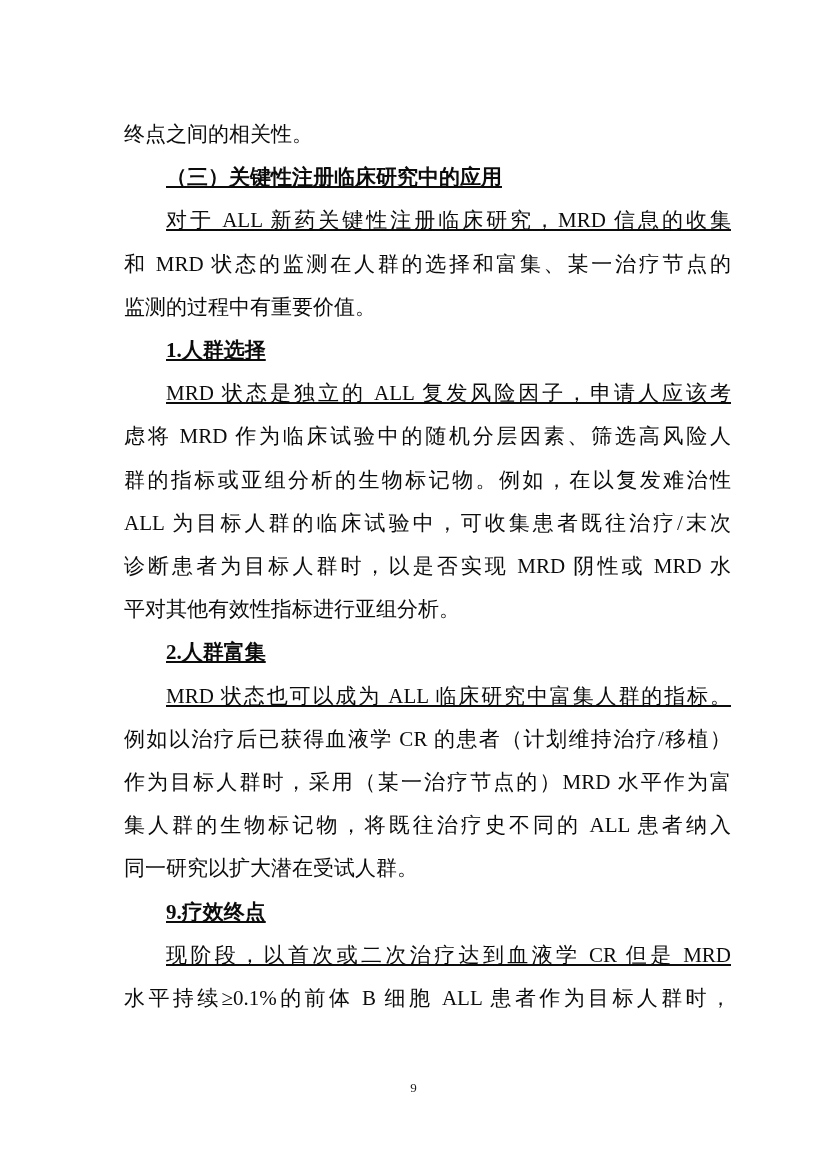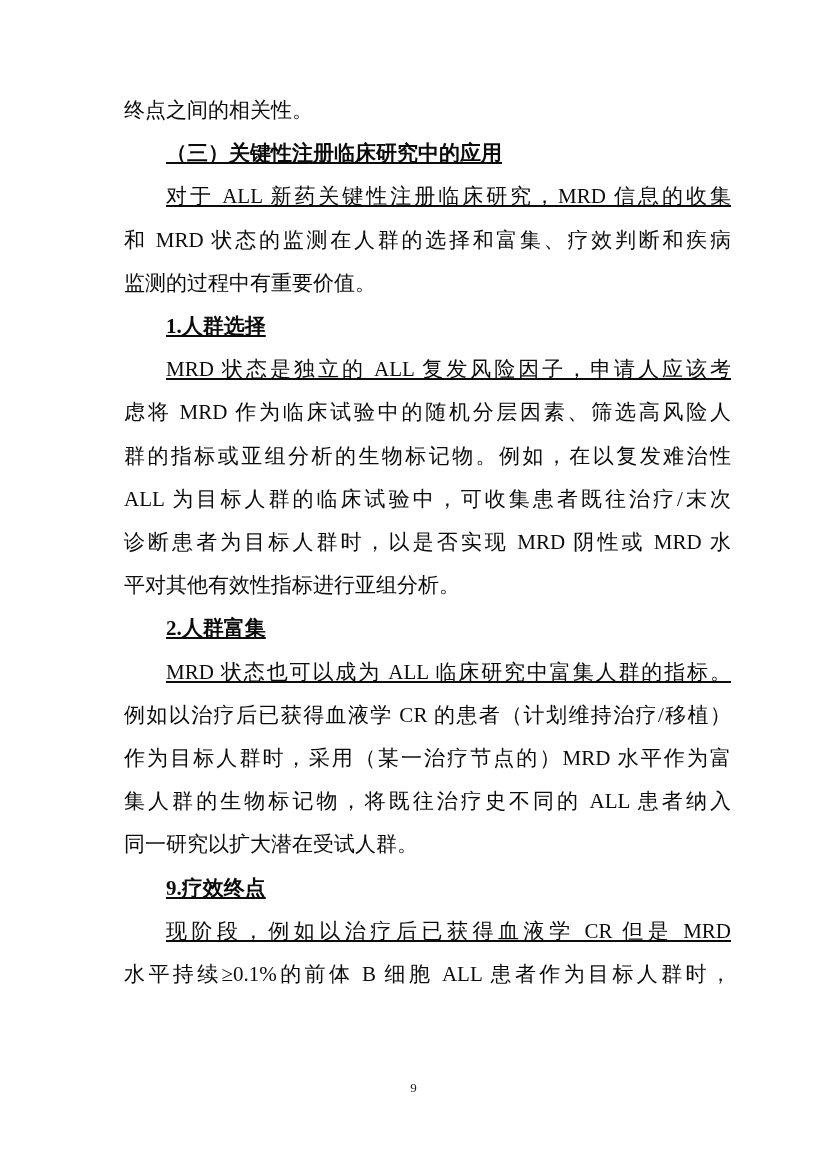--- a/index.html
+++ b/index.html
@@ -12,21 +12,21 @@
     width: 827px;
     height: 1170px;
     background: #ffffff;
     overflow: hidden;
     font-family: "Liberation Serif", "DejaVu Serif", serif;
     color: #0c0c0c;
   }
   .content {
     position: absolute;
     left: 124px;
-    top: 89px;
+    top: 113px;
     width: 607px;
   }
   .line {
     font-size: 21px;
     line-height: 43.2px;
     white-space: normal;
     text-align: left;
   }
   .line.cont {
     text-align: justify;
@@ -60,35 +60,35 @@
   }
 </style>
 </head>
 <body>
 
 <div class="page">
   <div class="content" id="document-body">
       <div class="line end">终点之间的相关性。</div>
       <div class="line heading indent">（三）关键性注册临床研究中的应用</div>
       <div class="line cont indent">对于 ALL 新药关键性注册临床研究，MRD 信息的收集</div>
-      <div class="line cont">和 MRD 状态的监测在人群的选择和富集、疗效判断和疾病</div>
+      <div class="line cont">和 MRD 状态的监测在人群的选择和富集、某一治疗节点的</div>
       <div class="line end">监测的过程中有重要价值。</div>
       <div class="line heading indent">1.人群选择</div>
       <div class="line cont indent">MRD 状态是独立的 ALL 复发风险因子，申请人应该考</div>
       <div class="line cont">虑将 MRD 作为临床试验中的随机分层因素、筛选高风险人</div>
       <div class="line cont">群的指标或亚组分析的生物标记物。例如，在以复发难治性</div>
       <div class="line cont">ALL 为目标人群的临床试验中，可收集患者既往治疗/末次</div>
       <div class="line cont">诊断患者为目标人群时，以是否实现 MRD 阴性或 MRD 水</div>
       <div class="line end">平对其他有效性指标进行亚组分析。</div>
       <div class="line heading indent">2.人群富集</div>
       <div class="line cont indent">MRD 状态也可以成为 ALL 临床研究中富集人群的指标。</div>
       <div class="line cont">例如以治疗后已获得血液学 CR 的患者（计划维持治疗/移植）</div>
       <div class="line cont">作为目标人群时，采用（某一治疗节点的）MRD 水平作为富</div>
       <div class="line cont">集人群的生物标记物，将既往治疗史不同的 ALL 患者纳入</div>
       <div class="line end">同一研究以扩大潜在受试人群。</div>
       <div class="line heading indent">9.疗效终点</div>
-      <div class="line cont indent">现阶段，例如以治疗后已获得血液学 CR 但是 MRD</div>
+      <div class="line cont indent">现阶段，以首次或二次治疗达到血液学 CR 但是 MRD</div>
       <div class="line cont">水平持续≥0.1%的前体 B 细胞 ALL 患者作为目标人群时，</div>
     </div>
   <div class="footer">
     <span class="page-number">9</span>
   </div>
 </div>
 
 </body></html>

